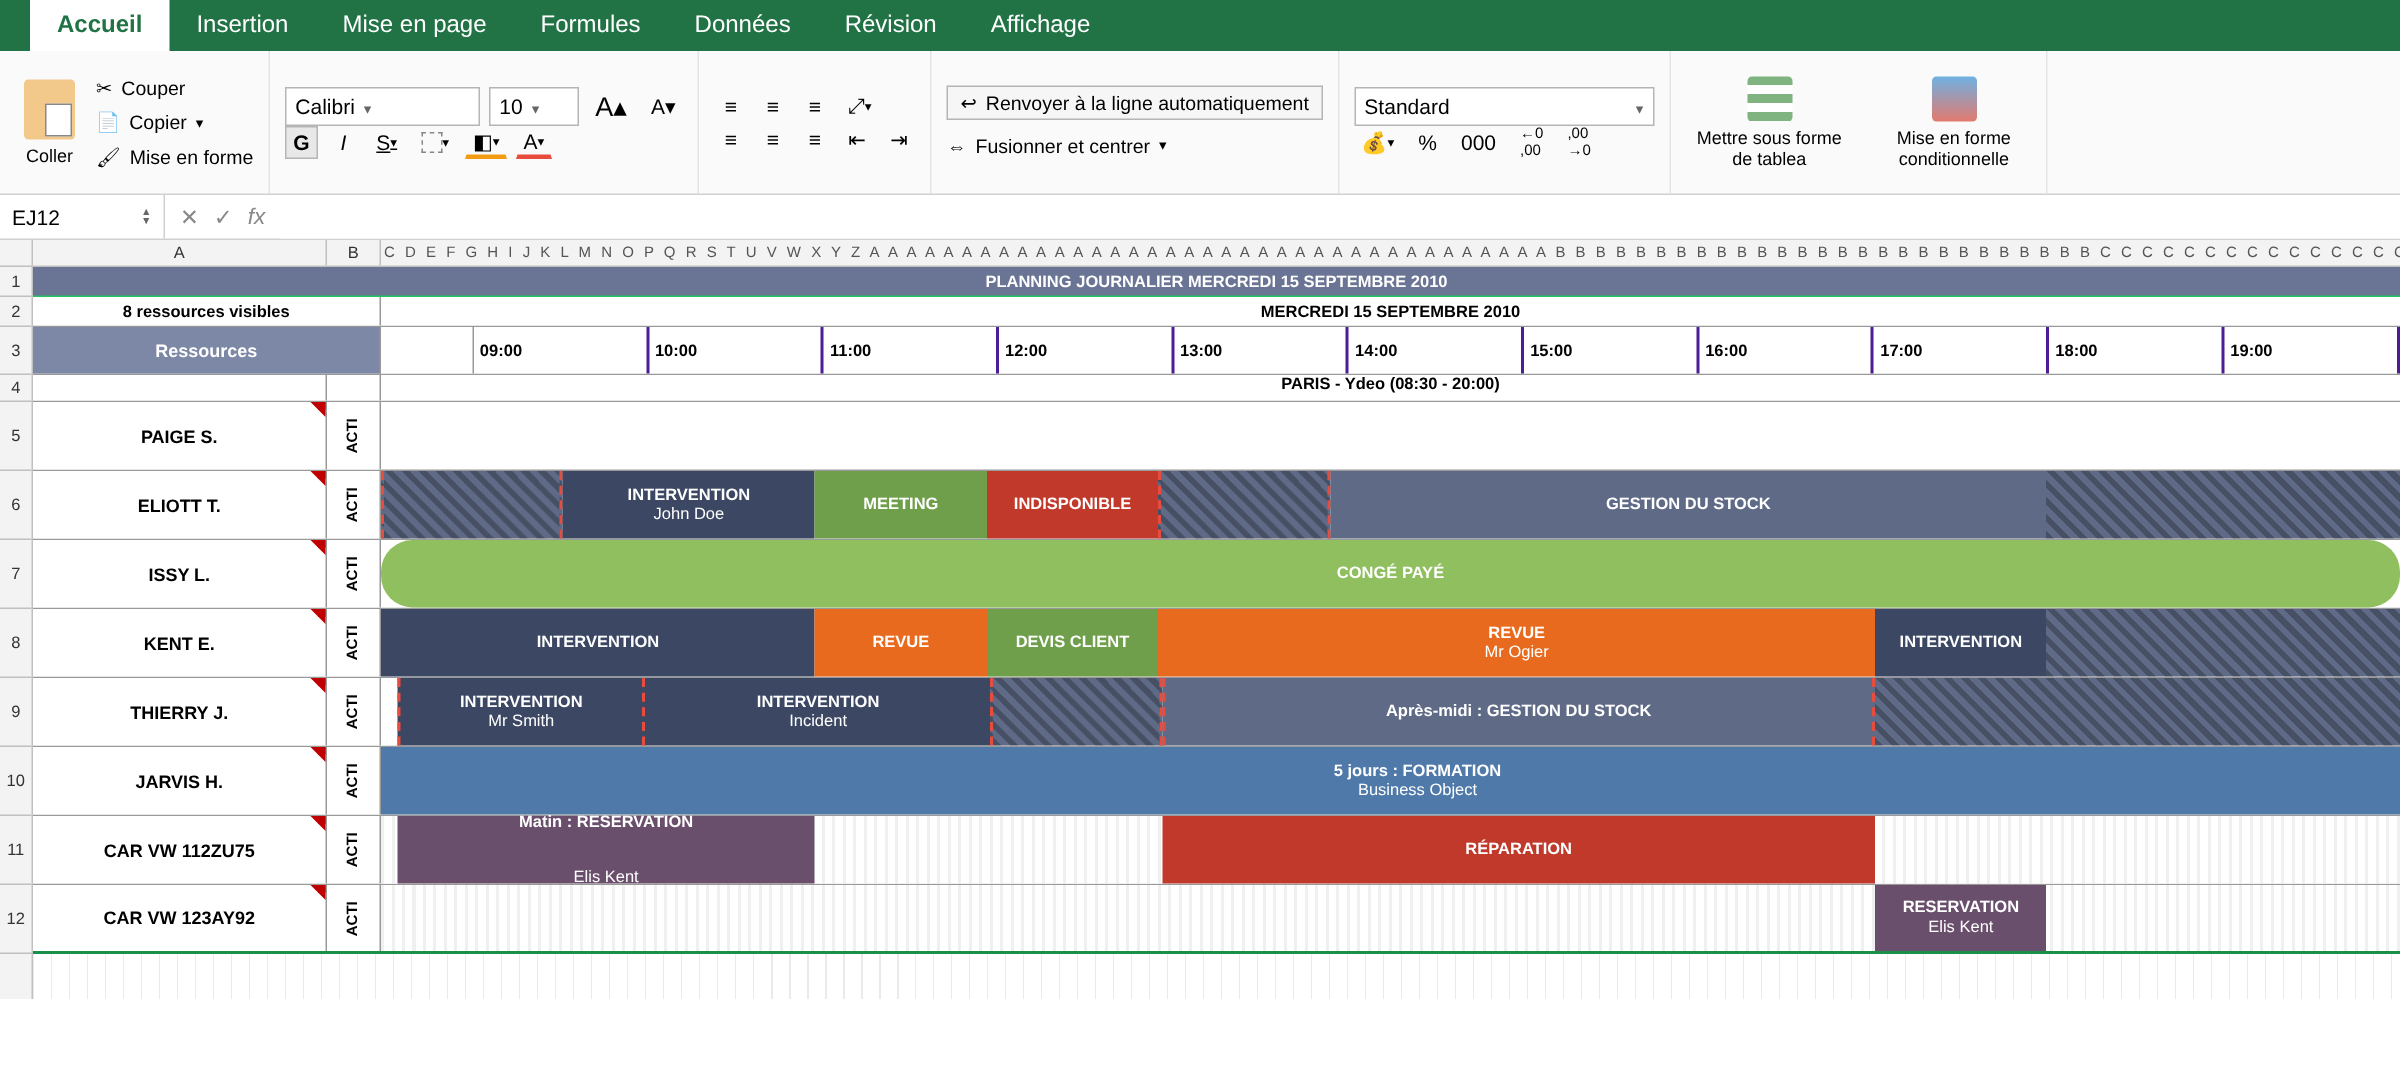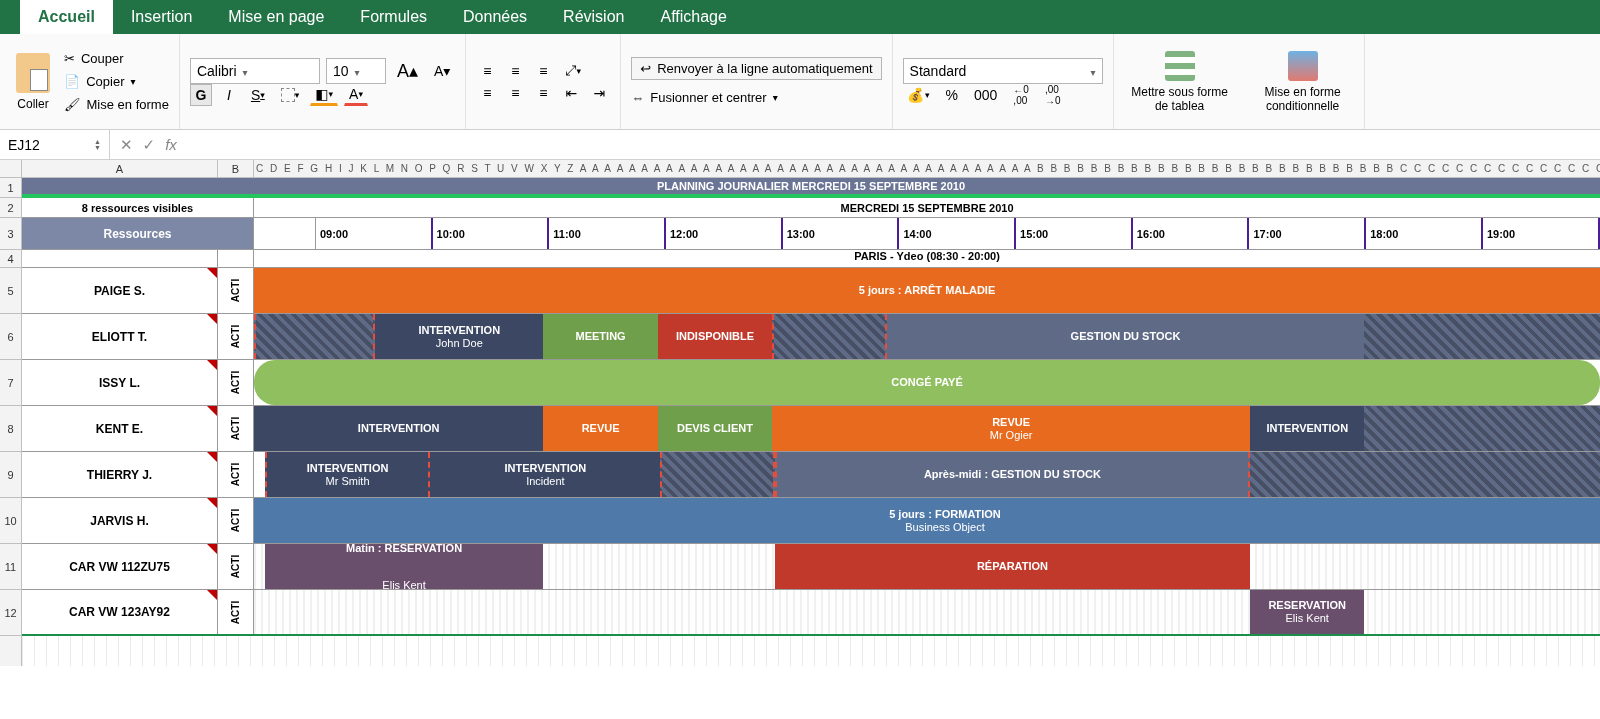--- a/index.html
+++ b/index.html
@@ -39,21 +39,21 @@
   .colB { width:36px; border-right:1px solid #c0c0c0; text-align:center; line-height:18px; }
   .col-strip { flex:1; overflow:hidden; white-space:nowrap; letter-spacing:2px; font-size:10px; line-height:18px; padding-left:2px; color:#555; }
 
   .sheet-body { display:flex; }
   .row-header-col { width:22px; background:#f3f3f3; border-right:1px solid #c0c0c0; }
   .row-hd { height:20px; border-bottom:1px solid #c0c0c0; text-align:center; font-size:11px; color:#333; line-height:20px; }
   .row-hd.big { height:46px; line-height:46px; }
 
   .grid-col { display:flex; flex-direction:column; flex:1; }
 
-  .merged-title { height:20px; background:#6a7494; color:#fff; font-weight:bold; text-align:center; font-size:11px; border-bottom:4px solid #22c55e; display:flex; align-items:center; justify-content:center; }
+  .merged-title { height:20px; background:#6a7494; color:#fff; font-weight:bold; text-align:center; font-size:11px; border-bottom:1px solid #22c55e; display:flex; align-items:center; justify-content:center; }
   .row-line { display:flex; height:20px; border-bottom:1px solid #999; }
   .cellA { width:196px; border-right:1px solid #999; text-align:center; font-weight:bold; font-size:11px; display:flex; align-items:center; justify-content:center; background:#fff;}
   .rest  { flex:1; background:#fff; text-align:center; font-weight:bold; font-size:11px; display:flex; align-items:center; justify-content:center; }
 
   .res-header-row { display:flex; height:32px; border-bottom:1px solid #999; }
   .res-label { width:232px; background:#7d87a6; color:#fff; font-weight:bold; display:flex; align-items:center; justify-content:center; font-size:12px; border-right:1px solid #999; }
   .hours { flex:1; position:relative; background:#fff; }
   .hour-slot { position:absolute; top:0; bottom:0; border-right:2px solid #4c1d95; font-weight:bold; font-size:11px; padding-left:4px; display:flex; align-items:center; }
 
   .loc-row { display:flex; height:18px; border-bottom:1px solid #999; }
@@ -321,23 +321,20 @@
         <div class="loc-A"></div>
           <div class="loc-B"></div>
         <div class="loc-rest">PARIS - Ydeo  (08:30 - 20:00)</div>
       </div>
 
       <div class="res-row">
         <div class="res-name">PAIGE S.</div>
         <div class="res-acti">
             <span>ACTI</span>
           </div>
-        <div class="timeline">
-          <div class="bar orange" style="left:0; right:0;">5 jours : ARRÊT MALADIE</div>
-        </div>
       </div>
 
       <div class="res-row">
         <div class="res-name">ELIOTT T.</div>
         <div class="res-acti">
             <span>ACTI</span>
           </div>
         <div class="timeline">
           <div class="bar slate hatch-overlay dashed-red" style="left:0; width:9%;"></div>
           <div class="bar darknavy" style="left:9%; width:12.5%;">

